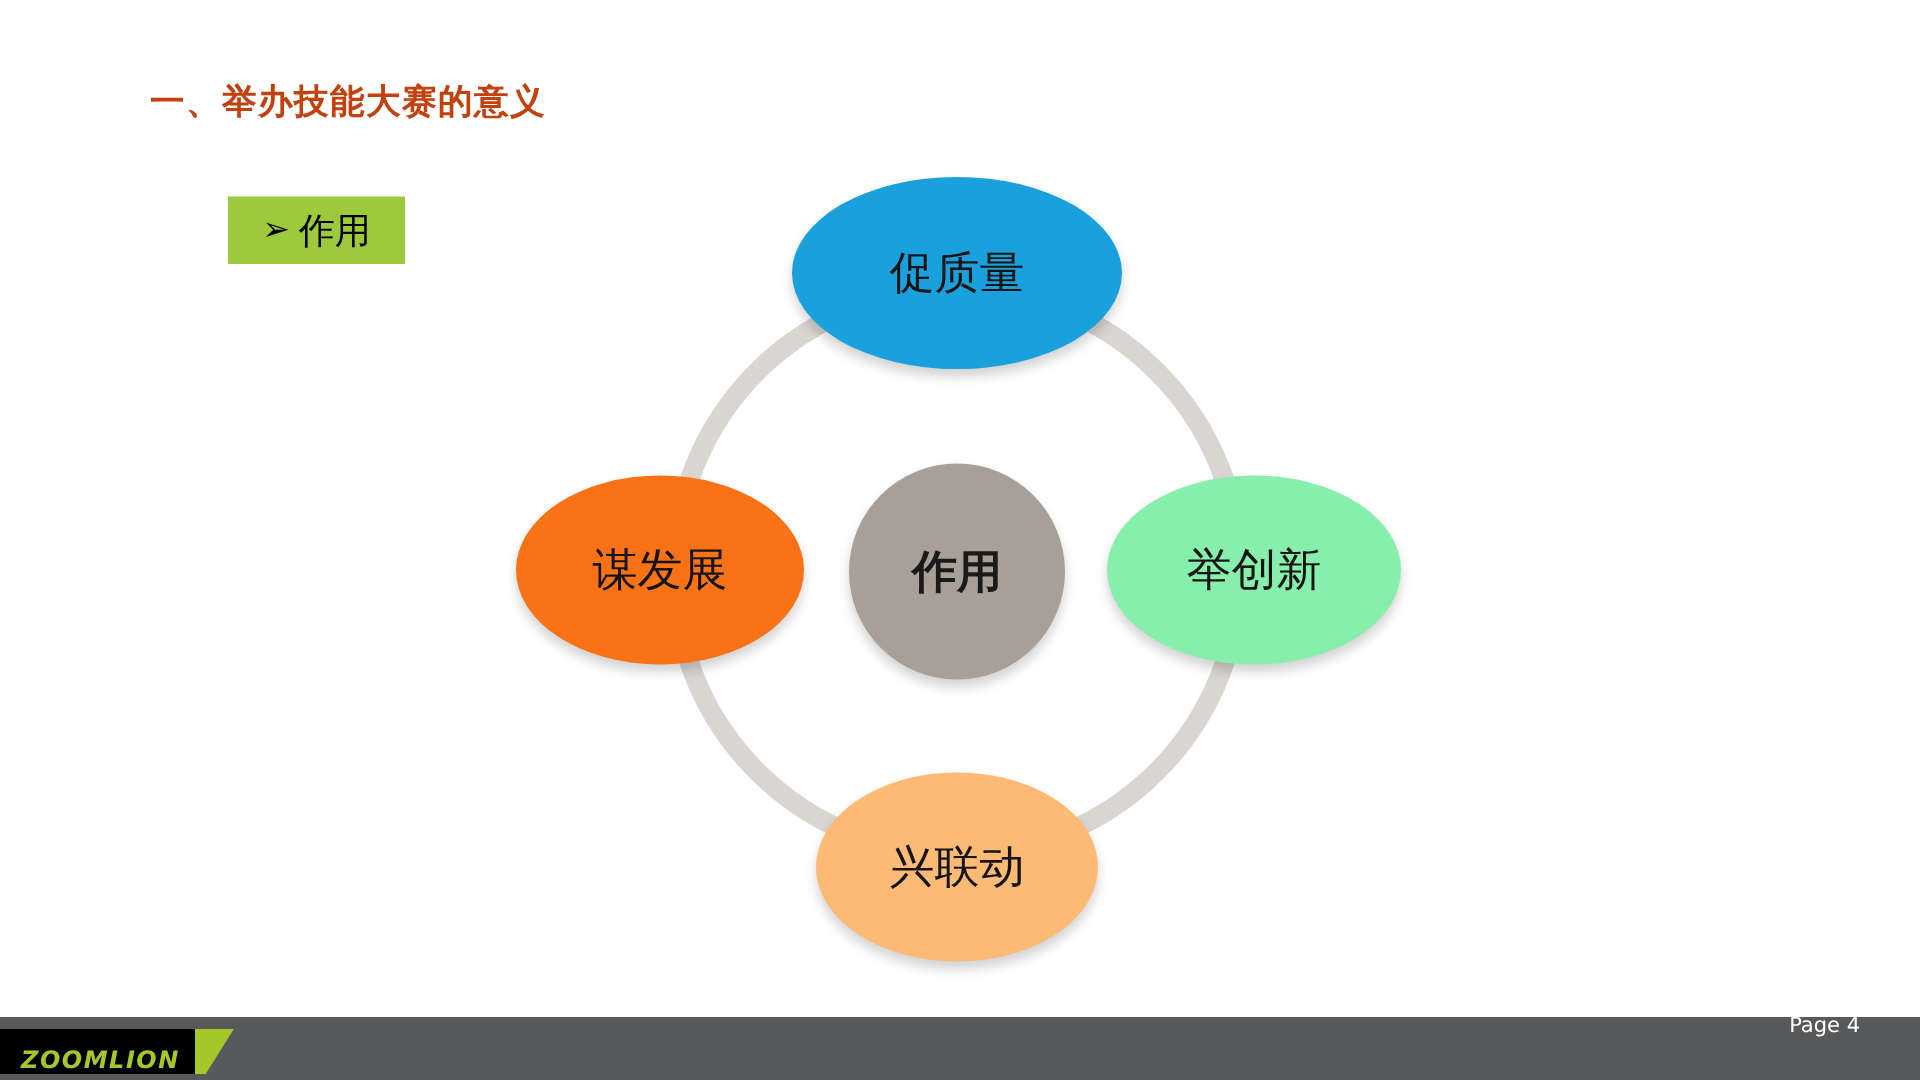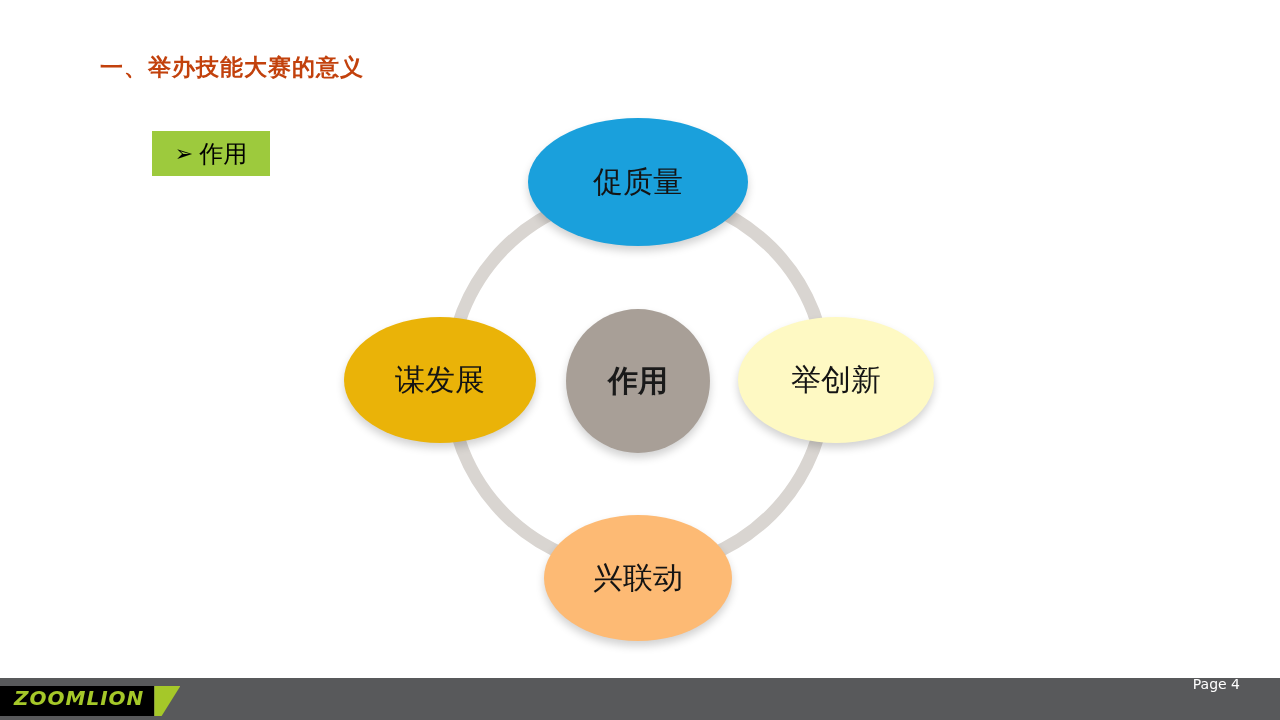--- a/index.html
+++ b/index.html
@@ -100,23 +100,23 @@
     left: 0;
     bottom: 4px;
     height: 30px;
     display: flex;
     align-items: stretch;
   }
   .logo-box {
     background: #000000;
     color: #a5c829;
     display: flex;
-    align-items: flex-start;
+    align-items: flex-end;
     padding: 0 10px 0 14px;
-    font-size: 20px;
+    font-size: 16px;
     font-weight: bold;
     letter-spacing: 1px;
     font-style: italic;
   }
   .logo-flag {
     width: 26px;
     clip-path: polygon(0 0, 100% 0, 28% 100%, 0 100%);
   }
   .page-number {
     position: absolute;
@@ -135,25 +135,25 @@
   <span class="arrow">➢</span>
   <span>作用</span>
 </div>
 
 <div class="hub-ring" style="border-color: rgb(217, 213, 209);"></div>
 
 <div class="node node-top" style="background-color: rgb(26, 160, 220);">
   <span>促质量</span>
 </div>
 
-<div class="node node-left" style="background-color: #eab308;">
+<div class="node node-left" style="background-color: #f97316;">
   <span>谋发展</span>
 </div>
 
-<div class="node node-right" style="background-color: #fef9c3;">
+<div class="node node-right" style="background-color: #86efac;">
   <span>举创新</span>
 </div>
 
 <div class="node node-bottom" style="background-color: #fdba74;">
   <span>兴联动</span>
 </div>
 
 <div class="center-circle" style="background-color: rgb(168, 159, 151);">
   <span>作用</span>
 </div>

